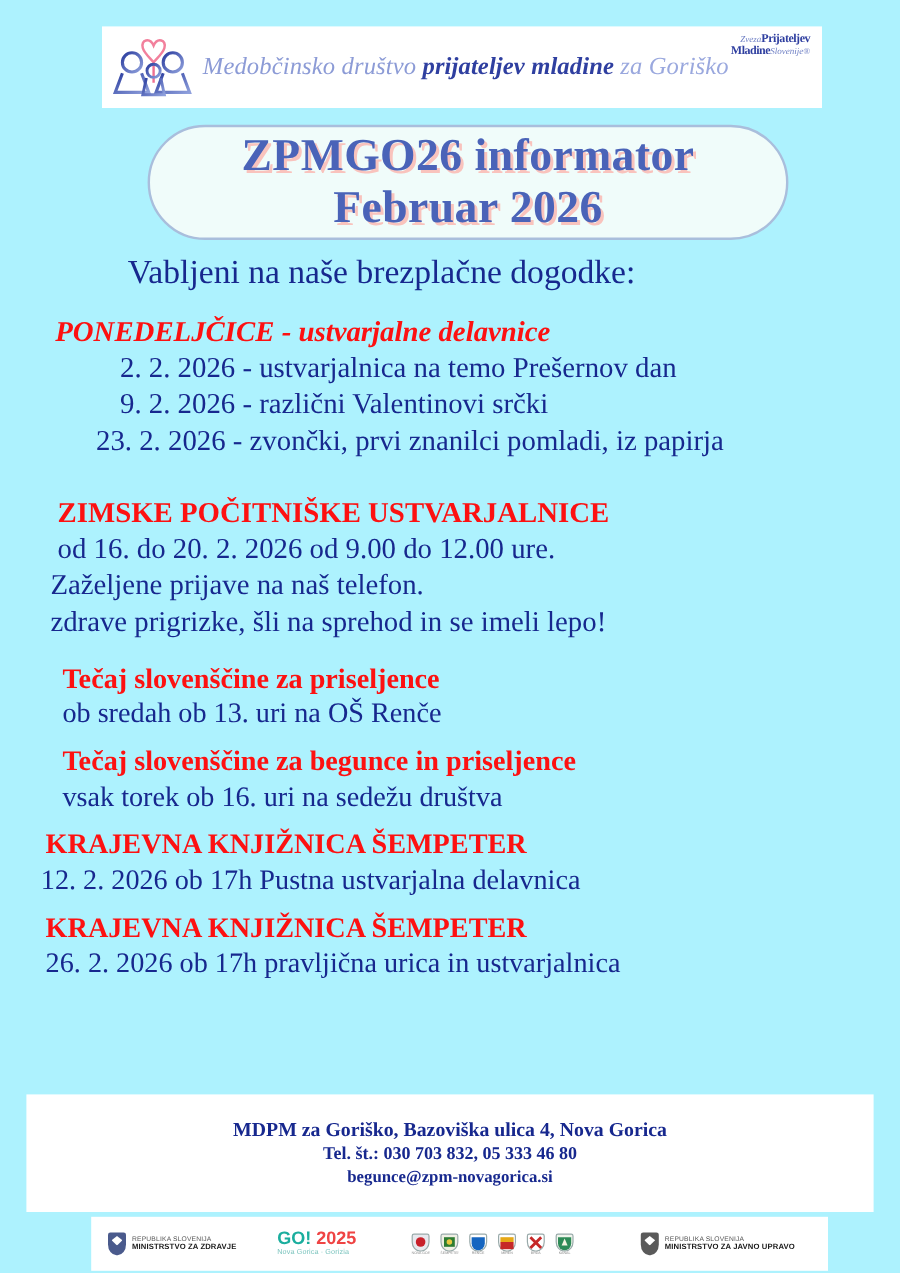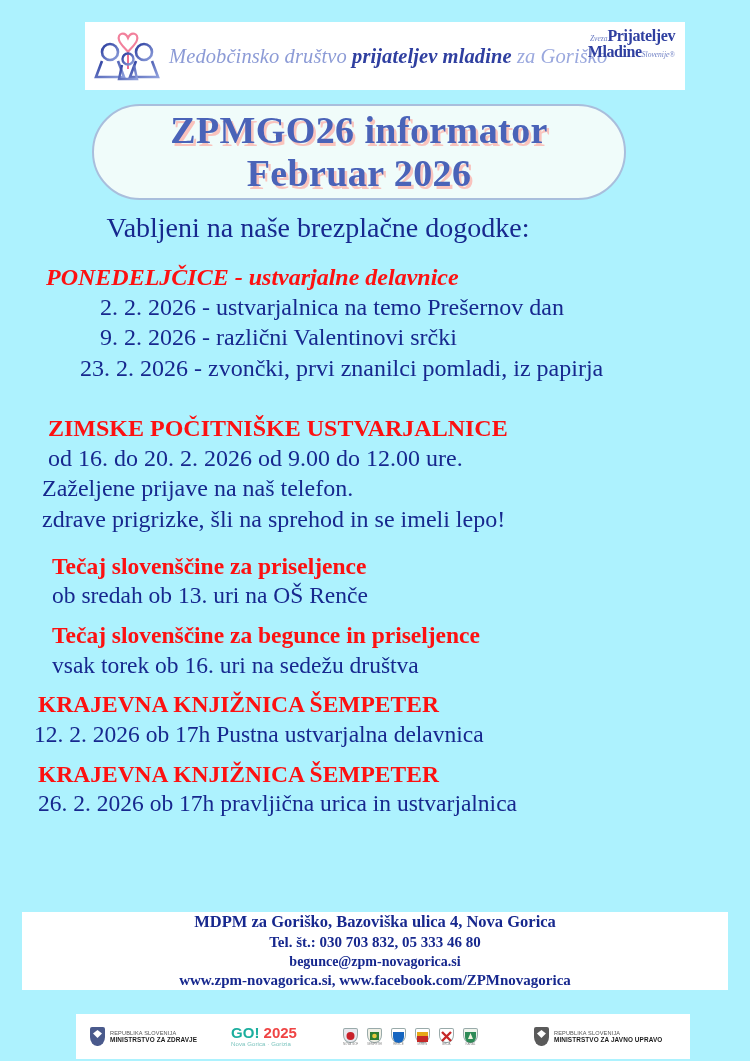--- a/index.html
+++ b/index.html
@@ -27,26 +27,26 @@
     padding-left:2px;
   }
   .logo-wordmark .bold{font-weight:bold;color:#2F3FA0;font-style:italic;}
   .logo-wordmark .soft{color:#9AA8DE;}
   .zpm-mark{
     position:absolute;right:10px;top:6px;width:150px;height:26px;
     text-align:right;line-height:1.0;color:#6E7FC4;
   }
   .zpm-l1{font-size:8px;white-space:nowrap;}
   .zpm-l2{font-size:8px;white-space:nowrap;}
-  .zpm-l1 b,.zpm-l2 b{font-size:16px;color:#2F3FA0;letter-spacing:-.4px;}
+  .zpm-l1 b,.zpm-l2 b{font-size:10px;color:#2F3FA0;letter-spacing:-.4px;}
   .zpm-l1 i,.zpm-l2 i{font-size:7.5px;font-style:italic;}
 
   
   .title-pill{
-    position:absolute;left:92px;top:104px;width:534px;height:96px;
+    position:absolute;left:123px;top:104px;width:534px;height:96px;
     background:#F0FCFA;
     border:2px solid #A9BEDC;
     border-radius:48px;
     display:flex;flex-direction:column;
     align-items:center;justify-content:center;
     box-sizing:border-box;
   }
   .title-line{
     font-size:38px;font-weight:bold;color:#4A63B8;
     letter-spacing:.4px;line-height:1.12;
@@ -82,21 +82,21 @@
   .i48{padding-left:48px;}
   .i38{padding-left:38px;}
   .i34{padding-left:34px;}
 
   .gap-lg{height:30px;}
   .gap-md{height:18px;}
   .gap-sm{height:10px;}
 
   
   .contact-band{
-    position:absolute;left:22px;top:912px;width:706px;height:78px;
+    position:absolute;left:22px;top:912px;width:706px;height:98px;
     background:#FFFFFF;
     display:flex;flex-direction:column;
     align-items:center;justify-content:center;
   }
   .contact-l{
     color:#17288E;white-space:nowrap;line-height:1.32;text-align:center;
   }
   .c-bold{font-size:16.5px;font-weight:bold;}
   .c-norm{font-size:15px;font-weight:bold;}
   .c-small{font-size:14px;font-weight:bold;}
@@ -235,21 +235,20 @@
     <div class="hd-red sz25 i38">KRAJEVNA KNJIŽNICA ŠEMPETER</div>
     <div class="ln-blue sz25 i38">26. 2. 2026 ob 17h pravljična urica in ustvarjalnica</div>
   </div>
 
 </div>
 
 <div class="contact-band">
   <div class="contact-l c-bold">MDPM za Goriško, Bazoviška ulica 4, Nova Gorica</div>
   <div class="contact-l c-norm">Tel. št.: 030 703 832, 05 333 46 80</div>
   <div class="contact-l c-small">begunce@zpm-novagorica.si</div>
-  <div class="contact-l c-norm">www.zpm-novagorica.si, www.facebook.com/ZPMnovagorica</div>
 </div>
 
 <div class="sponsor-band">
 
   <div class="sp-group" style="margin-left:14px;">
     <div class="sp-coa navy"></div>
     <div class="sp-txt">
       <div class="sp-t1">REPUBLIKA SLOVENIJA</div>
       <div class="sp-t2">MINISTRSTVO ZA ZDRAVJE</div>
     </div>

